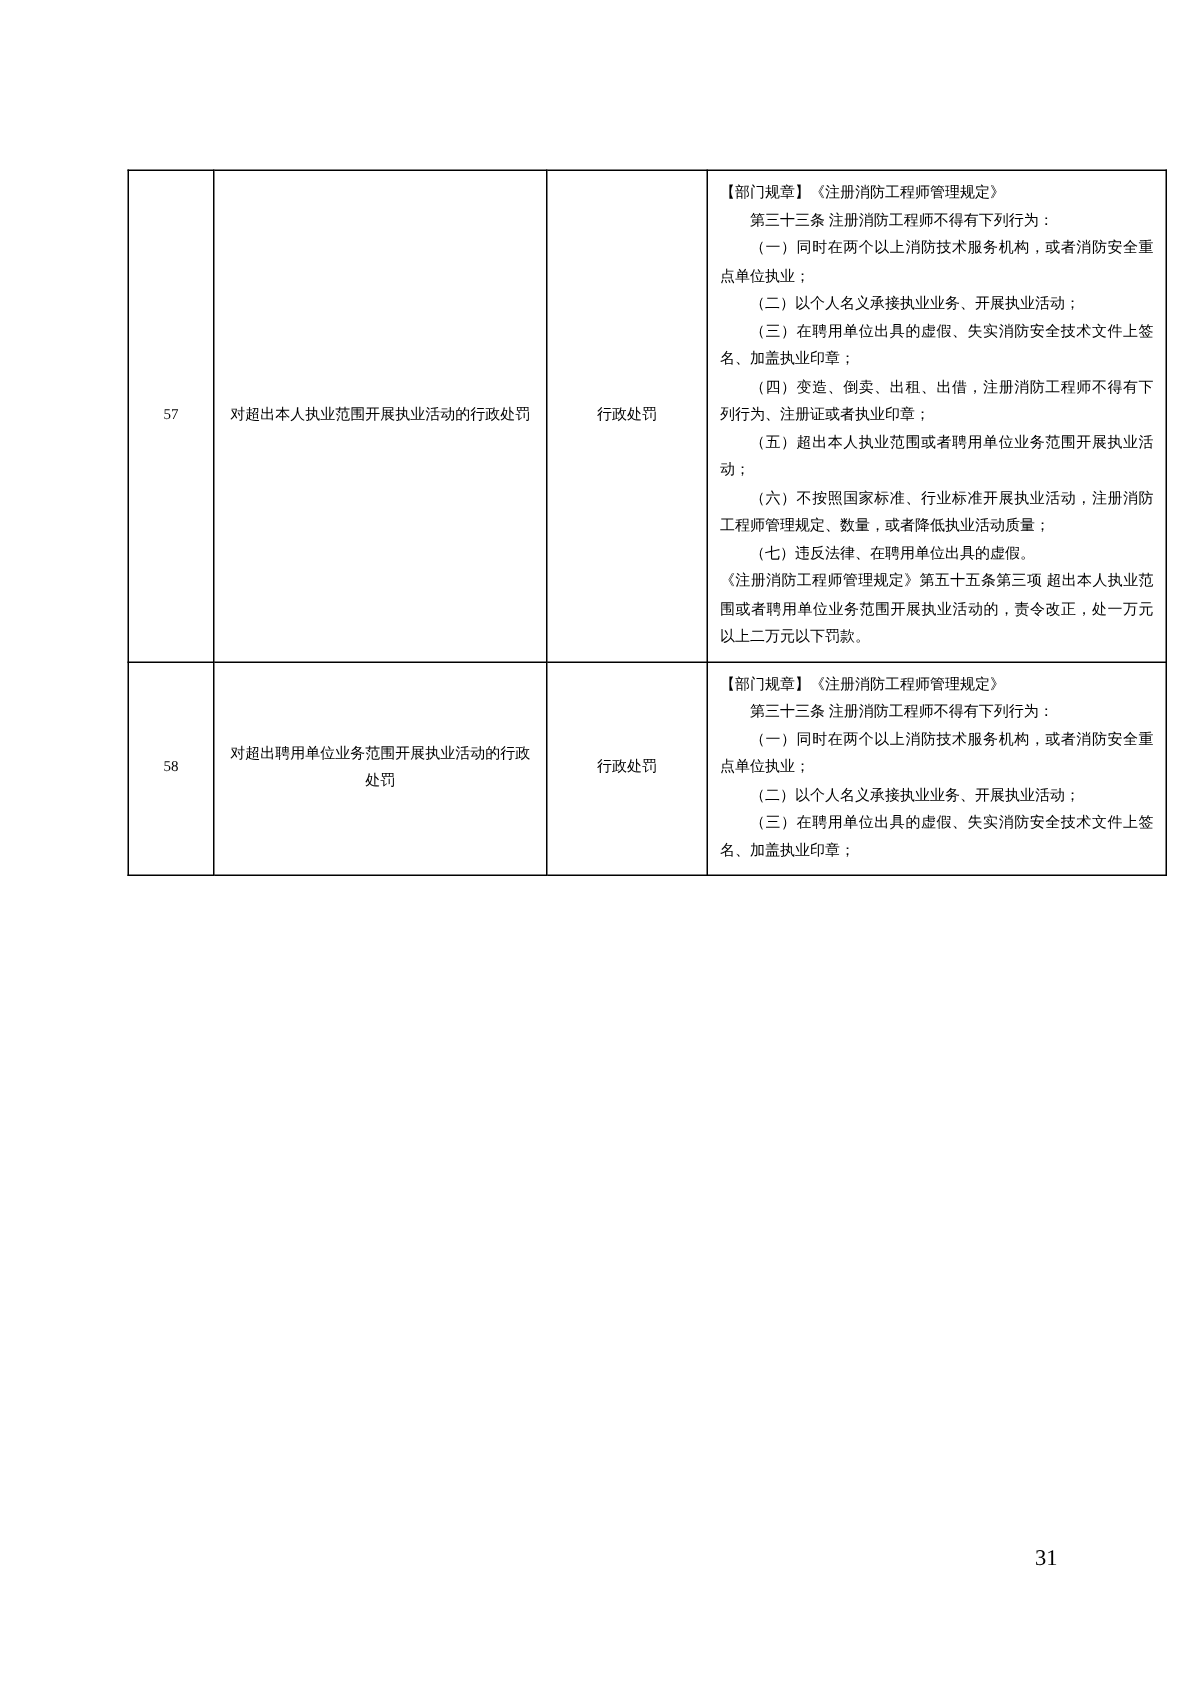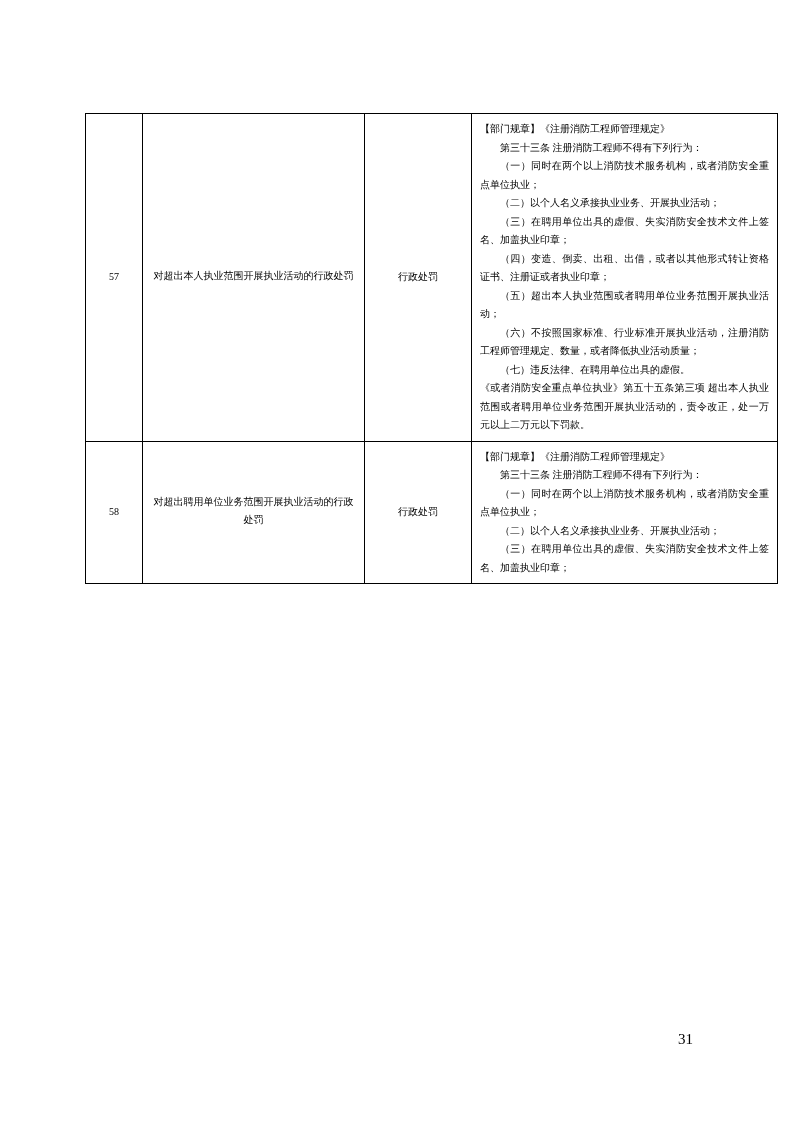--- a/index.html
+++ b/index.html
@@ -41,21 +41,20 @@
   .col-basis { width: 289px; }
 
   .cell-num {
     text-align: center;
     font-size: 13px;
   }
   .cell-item {
     text-align: center;
     font-size: 12.3px;
     line-height: 2.0;
-    font-family: Liberation Mono, monospace;
   }
   .cell-type {
     text-align: center;
     font-size: 12.3px;
   }
   .cell-basis {
     vertical-align: top;
     font-size: 12.3px;
     line-height: 2.02;
     text-align: justify;
@@ -63,21 +62,21 @@
   }
   .cell-basis p {
     margin: 0;
     text-indent: 0;
   }
   .cell-basis p.indent1 {
     text-indent: 2em;
   }
   .page-number {
     position: absolute;
-    right: 100px;
+    right: 88px;
     bottom: 74px;
     font-size: 15px;
     font-family: "Liberation Serif", "DejaVu Serif", serif;
     margin-top: 12px;
   }
 </style>
 </head>
 <body>
 
 <div class="page">
@@ -87,25 +86,25 @@
       <tr>
         <td class="col-num cell-num">57</td>
         <td class="col-item cell-item">对超出本人执业范围开展执业活动的行政处罚</td>
         <td class="col-type cell-type">行政处罚</td>
         <td class="col-basis cell-basis">
           <p>【部门规章】《注册消防工程师管理规定》</p>
           <p class="indent1">第三十三条 注册消防工程师不得有下列行为：</p>
           <p class="indent1">（一）同时在两个以上消防技术服务机构，或者消防安全重点单位执业；</p>
           <p class="indent1">（二）以个人名义承接执业业务、开展执业活动；</p>
           <p class="indent1">（三）在聘用单位出具的虚假、失实消防安全技术文件上签名、加盖执业印章；</p>
-          <p class="indent1">（四）变造、倒卖、出租、出借，或者以其他形式转让资格证书、注册证或者执业印章；</p>
+          <p class="indent1">（四）变造、倒卖、出租、出借，注册消防工程师不得有下列行为、注册证或者执业印章；</p>
           <p class="indent1">（五）超出本人执业范围或者聘用单位业务范围开展执业活动；</p>
           <p class="indent1">（六）不按照国家标准、行业标准开展执业活动，注册消防工程师管理规定、数量，或者降低执业活动质量；</p>
           <p class="indent1">（七）违反法律、在聘用单位出具的虚假。</p>
-          <p>《或者消防安全重点单位执业》第五十五条第三项 超出本人执业范围或者聘用单位业务范围开展执业活动的，责令改正，处一万元以上二万元以下罚款。</p>
+          <p>《注册消防工程师管理规定》第五十五条第三项 超出本人执业范围或者聘用单位业务范围开展执业活动的，责令改正，处一万元以上二万元以下罚款。</p>
         </td>
       </tr>
       <tr>
         <td class="col-num cell-num">58</td>
         <td class="col-item cell-item">对超出聘用单位业务范围开展执业活动的行政处罚</td>
         <td class="col-type cell-type">行政处罚</td>
         <td class="col-basis cell-basis">
           <p>【部门规章】《注册消防工程师管理规定》</p>
           <p class="indent1">第三十三条 注册消防工程师不得有下列行为：</p>
           <p class="indent1">（一）同时在两个以上消防技术服务机构，或者消防安全重点单位执业；</p>

